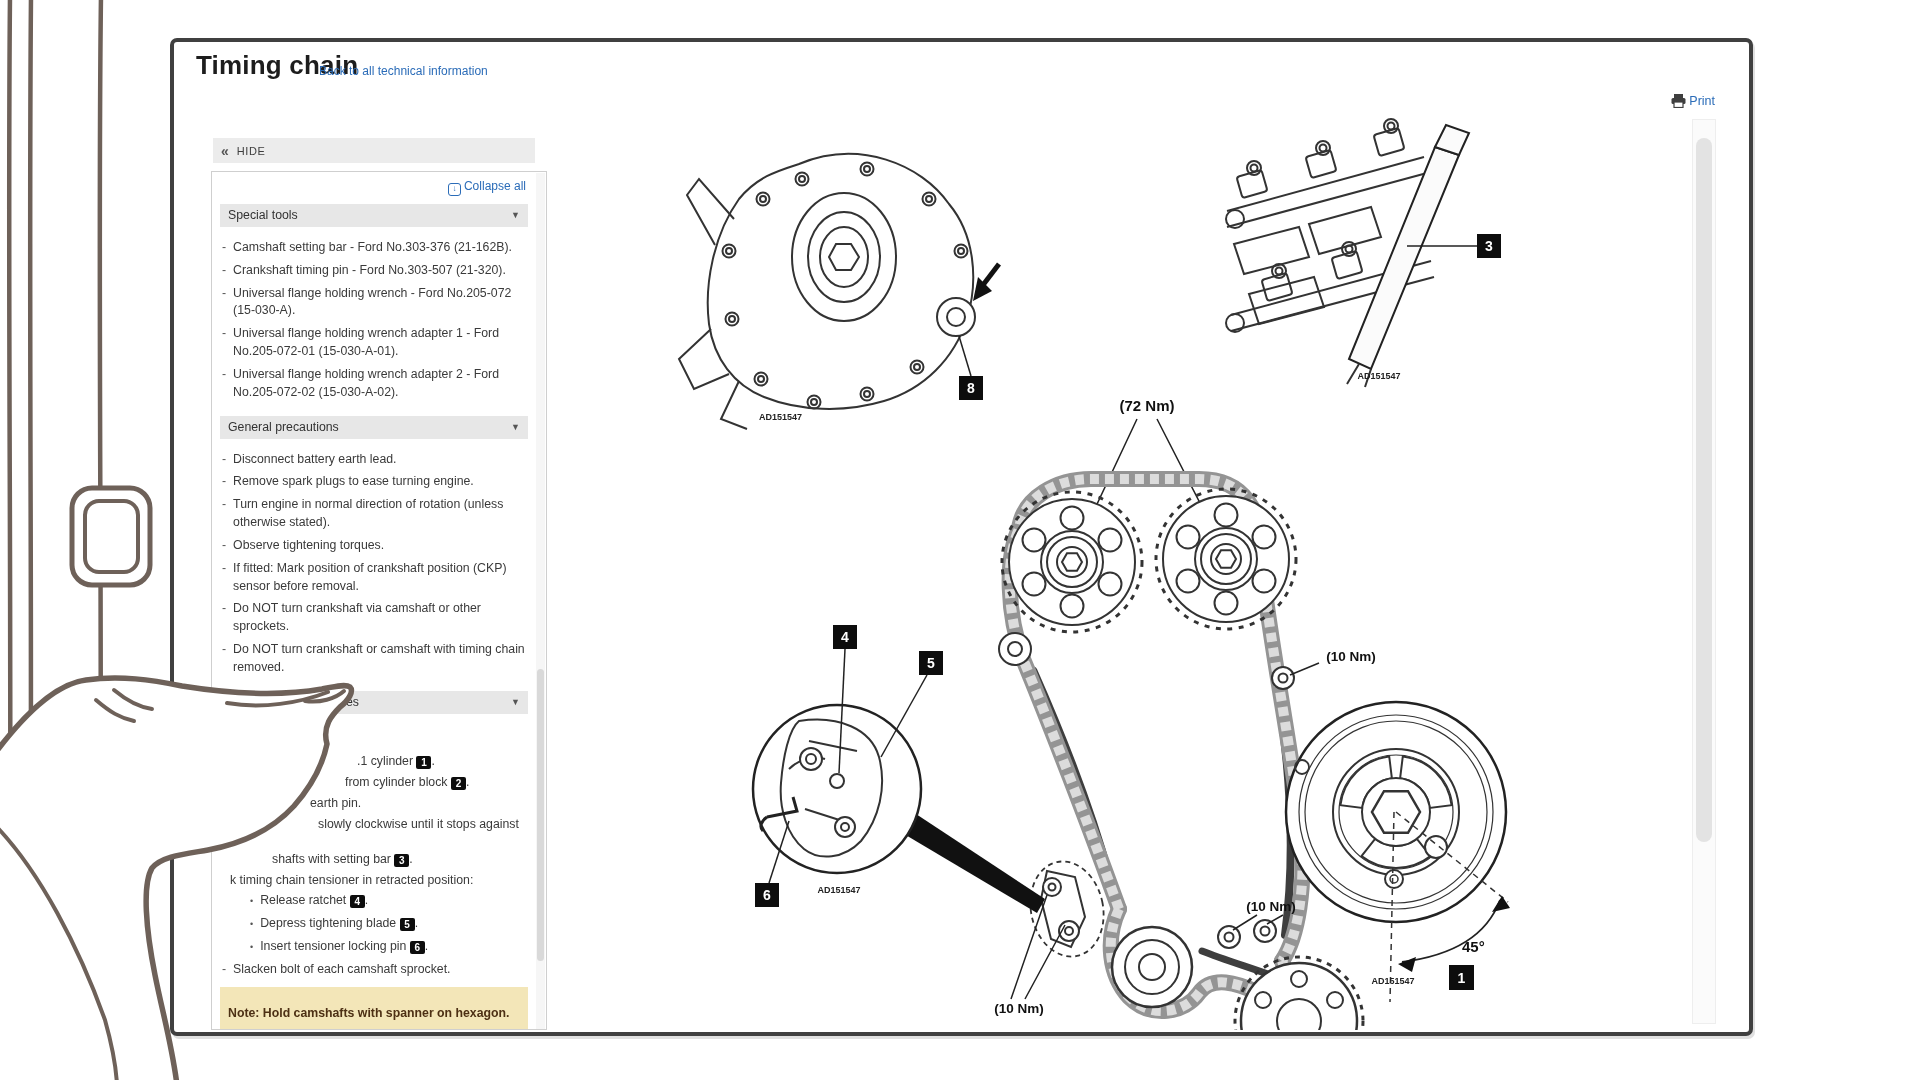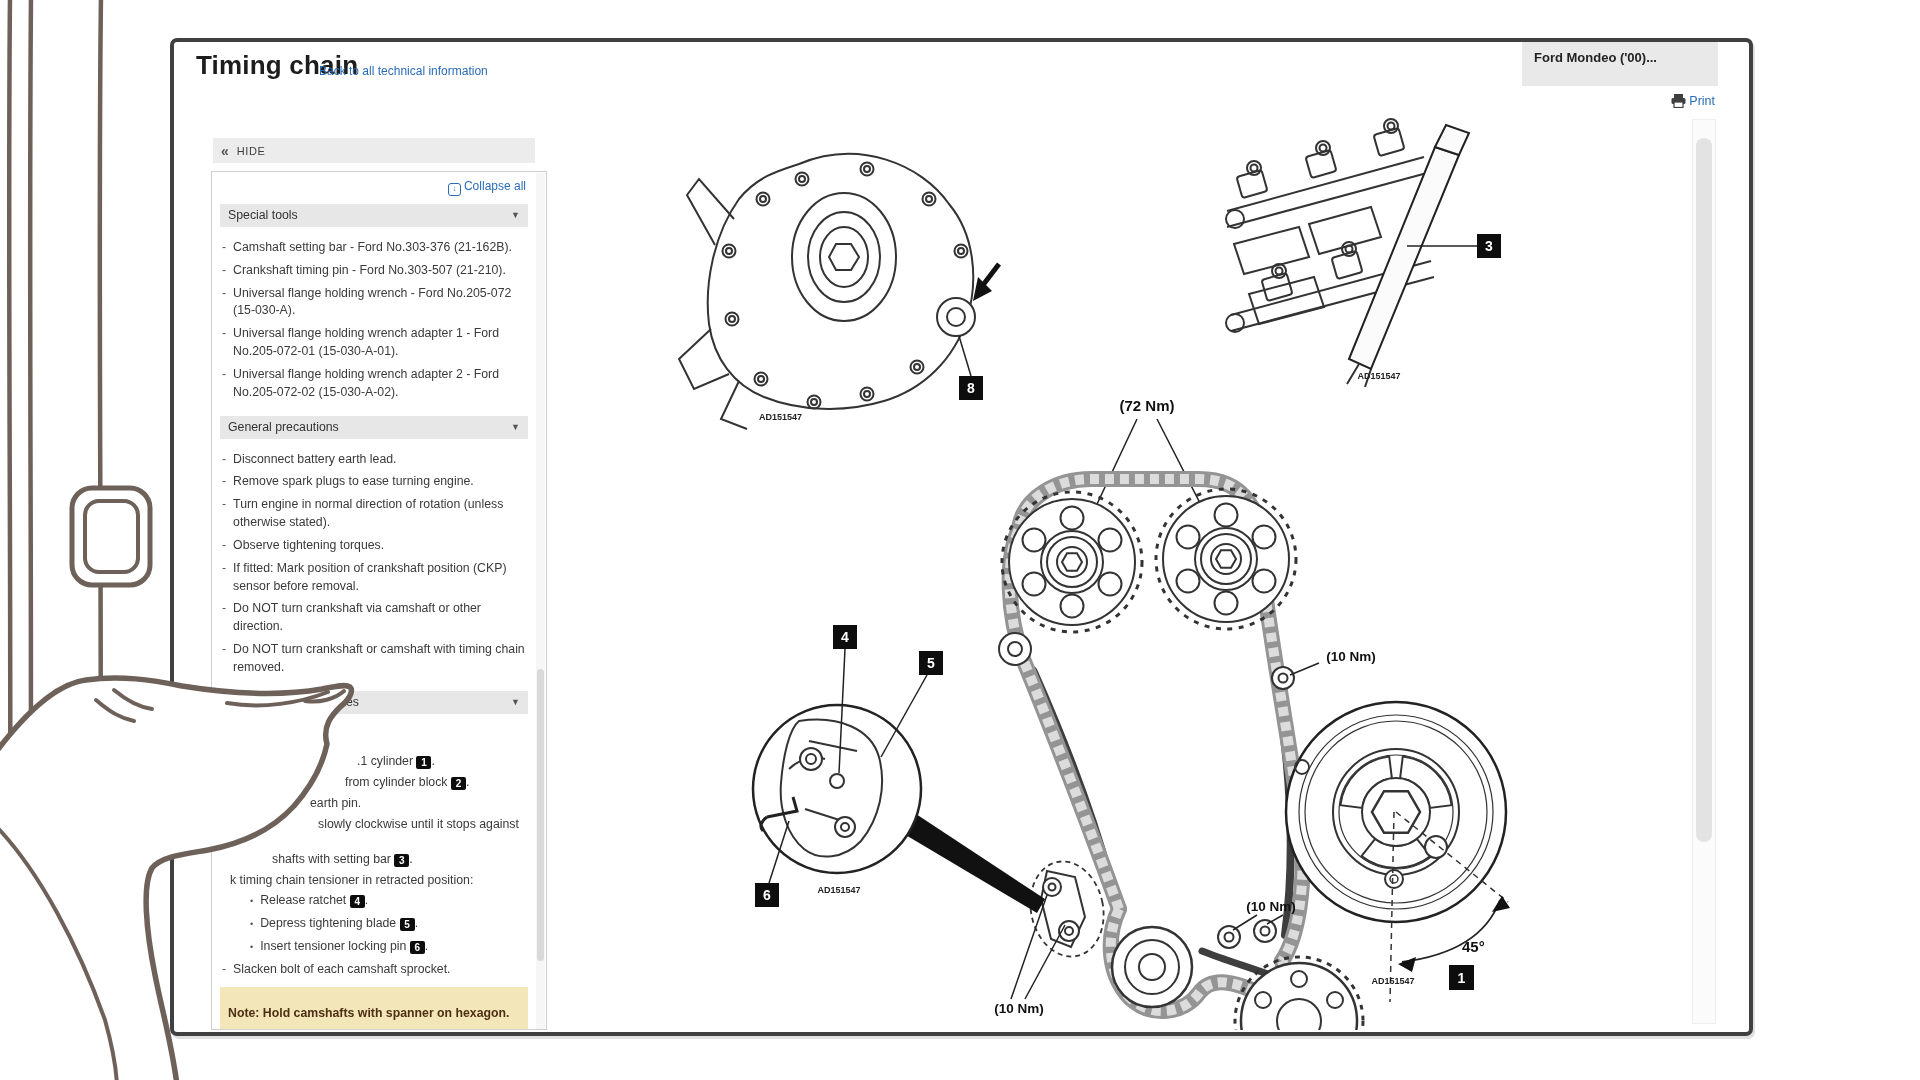--- a/index.html
+++ b/index.html
@@ -75,21 +75,20 @@
   <g>
     <rect x="72" y="488" width="78" height="97" rx="20" fill="#fff" stroke="#6e6159" stroke-width="5"></rect>
     <rect x="85" y="501" width="53" height="71" rx="14" fill="#fff" stroke="#6e6159" stroke-width="4"></rect>
   </g>
 </svg>
 
 <div class="page">
   <div class="page-inner">
     <div class="page-title">Timing chain</div>
     <a class="back-link">Back to all technical information</a>
-    <div class="vehicle-box">Ford Mondeo ('00)...</div>
     <div class="print-row">
       <svg width="15" height="14" viewBox="0 0 15 14">
         <rect x="3" y="0" width="9" height="4" fill="#3f3f3f"></rect>
         <rect x="0.5" y="4" width="14" height="6" rx="1.5" fill="#3f3f3f"></rect>
         <rect x="3" y="8" width="9" height="5.5" fill="#fff" stroke="#3f3f3f" stroke-width="1.2"></rect>
       </svg>
       <span>Print</span>
     </div>
 
     <div class="hide-bar">
@@ -106,21 +105,21 @@
         <div class="sec-head">
           <span>Special tools</span>
               <span class="car">▼</span>
         </div>
         <div class="li">
               <span class="dash">-</span>
               <span>Camshaft setting bar - Ford No.303-376 (21-162B).</span>
             </div>
         <div class="li">
               <span class="dash">-</span>
-              <span>Crankshaft timing pin - Ford No.303-507 (21-210).</span>
+              <span>Crankshaft timing pin - Ford No.303-507 (21-320).</span>
             </div>
         <div class="li">
               <span class="dash">-</span>
               <span>Universal flange holding wrench - Ford No.205-072 (15-030-A).</span>
             </div>
         <div class="li">
               <span class="dash">-</span>
               <span>Universal flange holding wrench adapter 1 - Ford No.205-072-01 (15-030-A-01).</span>
             </div>
         <div class="li">
@@ -147,21 +146,21 @@
         <div class="li">
               <span class="dash">-</span>
               <span>Observe tightening torques.</span>
             </div>
         <div class="li">
               <span class="dash">-</span>
               <span>If fitted: Mark position of crankshaft position (CKP) sensor before removal.</span>
             </div>
         <div class="li">
               <span class="dash">-</span>
-              <span>Do NOT turn crankshaft via camshaft or other direction.</span>
+              <span>Do NOT turn crankshaft via camshaft or other sprockets.</span>
             </div>
         <div class="li">
               <span class="dash">-</span>
               <span>Do NOT turn crankshaft or camshaft with timing chain removed.</span>
             </div>
 
         <div class="sec-head" style="margin-top:14px;margin-bottom:0">
           <span>Valve timing procedures</span>
               <span class="car">▼</span>
         </div>

